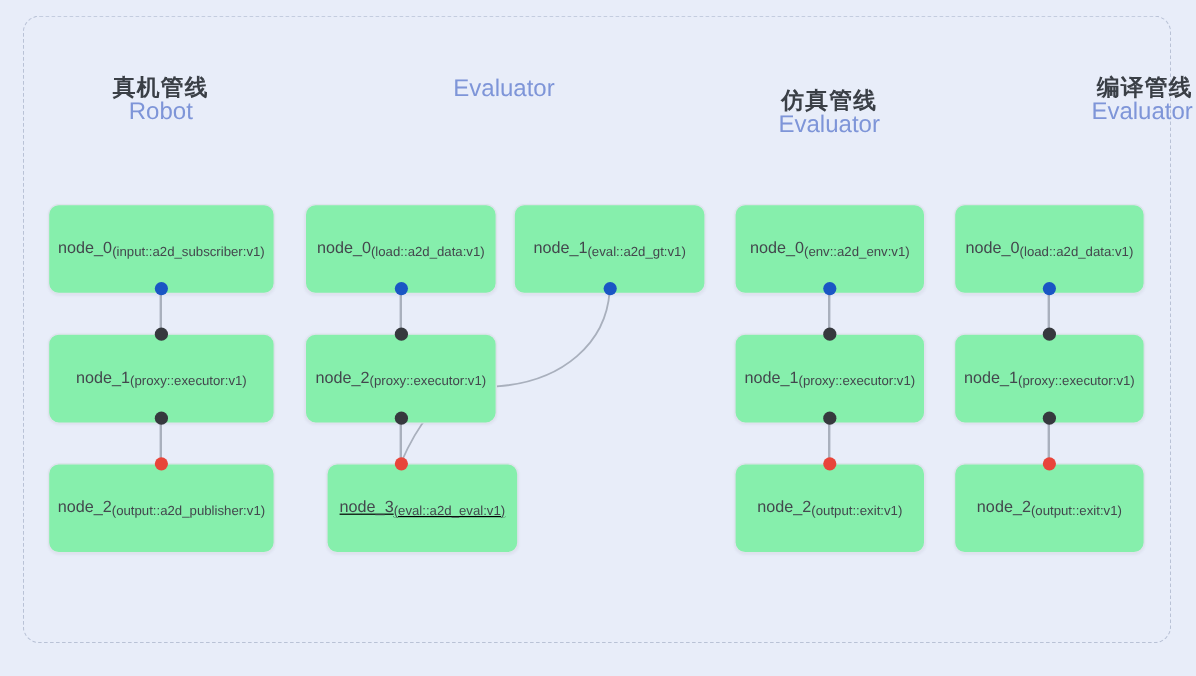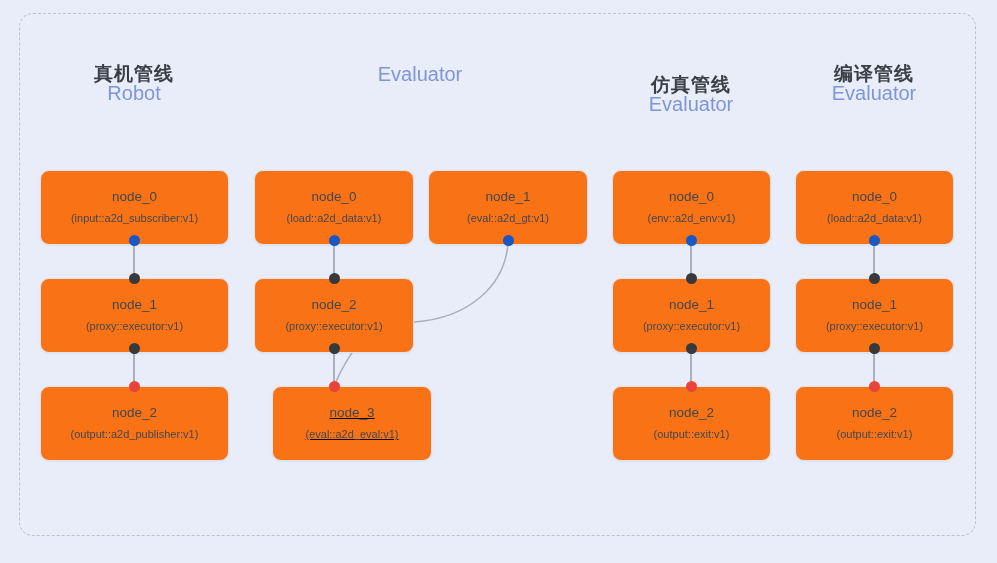--- a/index.html
+++ b/index.html
@@ -54,26 +54,26 @@
     font-weight: normal;
     color: #7e95d8;
     white-space: nowrap;
     line-height: 1;
   }
 
   
   .node {
     position: absolute;
     box-sizing: border-box;
-    background: #f97316;
+    background: #86efac;
     border: 1px solid #dfe3ec;
     border-radius: 9px;
     box-shadow: 0 1px 2px rgba(60, 70, 100, 0.06);
     display: flex;
-    flex-direction: column;
+    flex-direction: row;
     align-items: center;
     justify-content: center;
     text-align: center;
     z-index: 3;
   }
   .node-title {
     font-size: 13.5px;
     color: #43474d;
     line-height: 1.25;
     white-space: nowrap;
@@ -189,21 +189,21 @@
         <div class="node-sub">(proxy::executor:v1)</div>
       </div>
       <div class="node" style="left: 612px; top: 386px; width: 159px; height: 75px;">
         <div class="node-title">node_2</div>
         <div class="node-sub">(output::exit:v1)</div>
       </div>
       <div class="dot dot-out" style="left: 685.5px; top: 234.5px;"></div>
       <div class="dot dot-in" style="left: 685.5px; top: 272.5px;"></div>
       <div class="dot dot-in" style="left: 685.5px; top: 342.5px;"></div>
       <div class="dot dot-red" style="left: 685.5px; top: 380.5px;"></div>
-      <div class="col-head" style="left: 754px; top: 64px; width: 240px;">
+      <div class="col-head" style="left: 754px; top: 64px; width: 240px; text-align: right;">
         <div class="col-title-cn">编译管线</div>
         <div class="col-title-en">Evaluator</div>
       </div>
       <div class="edge-v" style="left: 873.2px; top: 243px; height: 37px;"></div>
       <div class="edge-v" style="left: 873.2px; top: 351px; height: 37px;"></div>
       <div class="node" style="left: 795px; top: 170px; width: 159px; height: 75px;">
         <div class="node-title">node_0</div>
         <div class="node-sub">(load::a2d_data:v1)</div>
       </div>
       <div class="node" style="left: 795px; top: 278px; width: 159px; height: 75px;">

